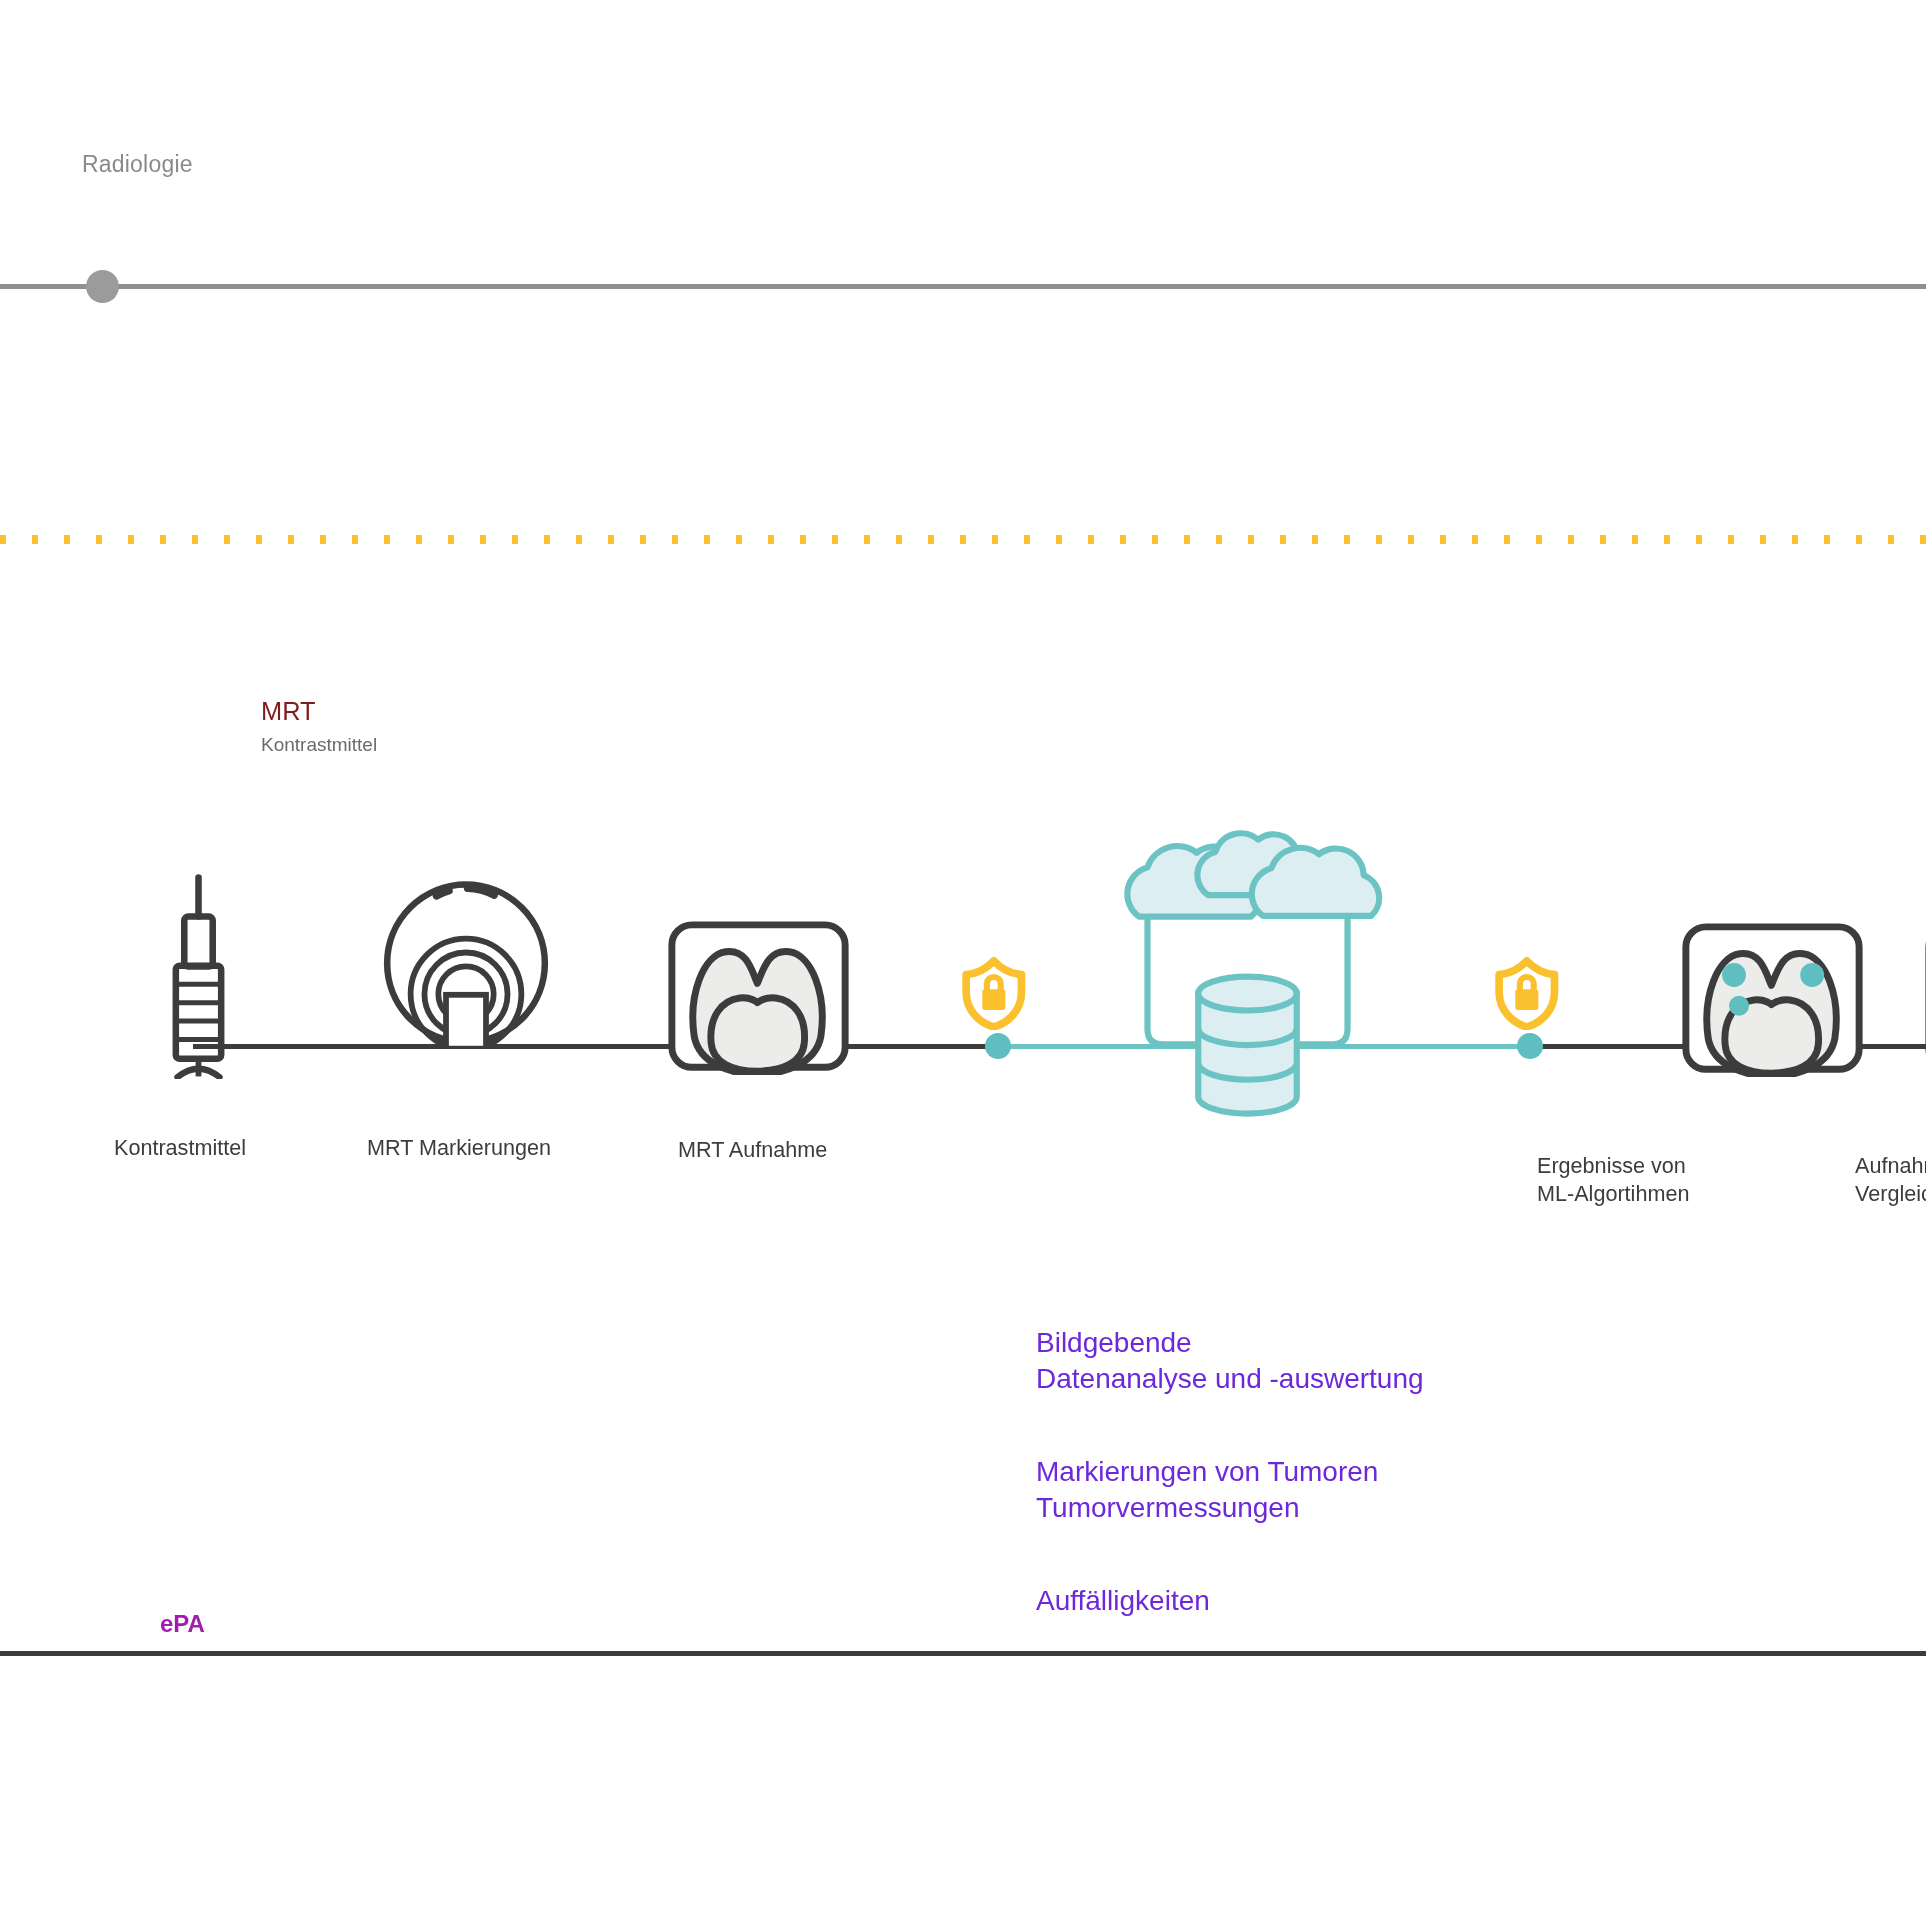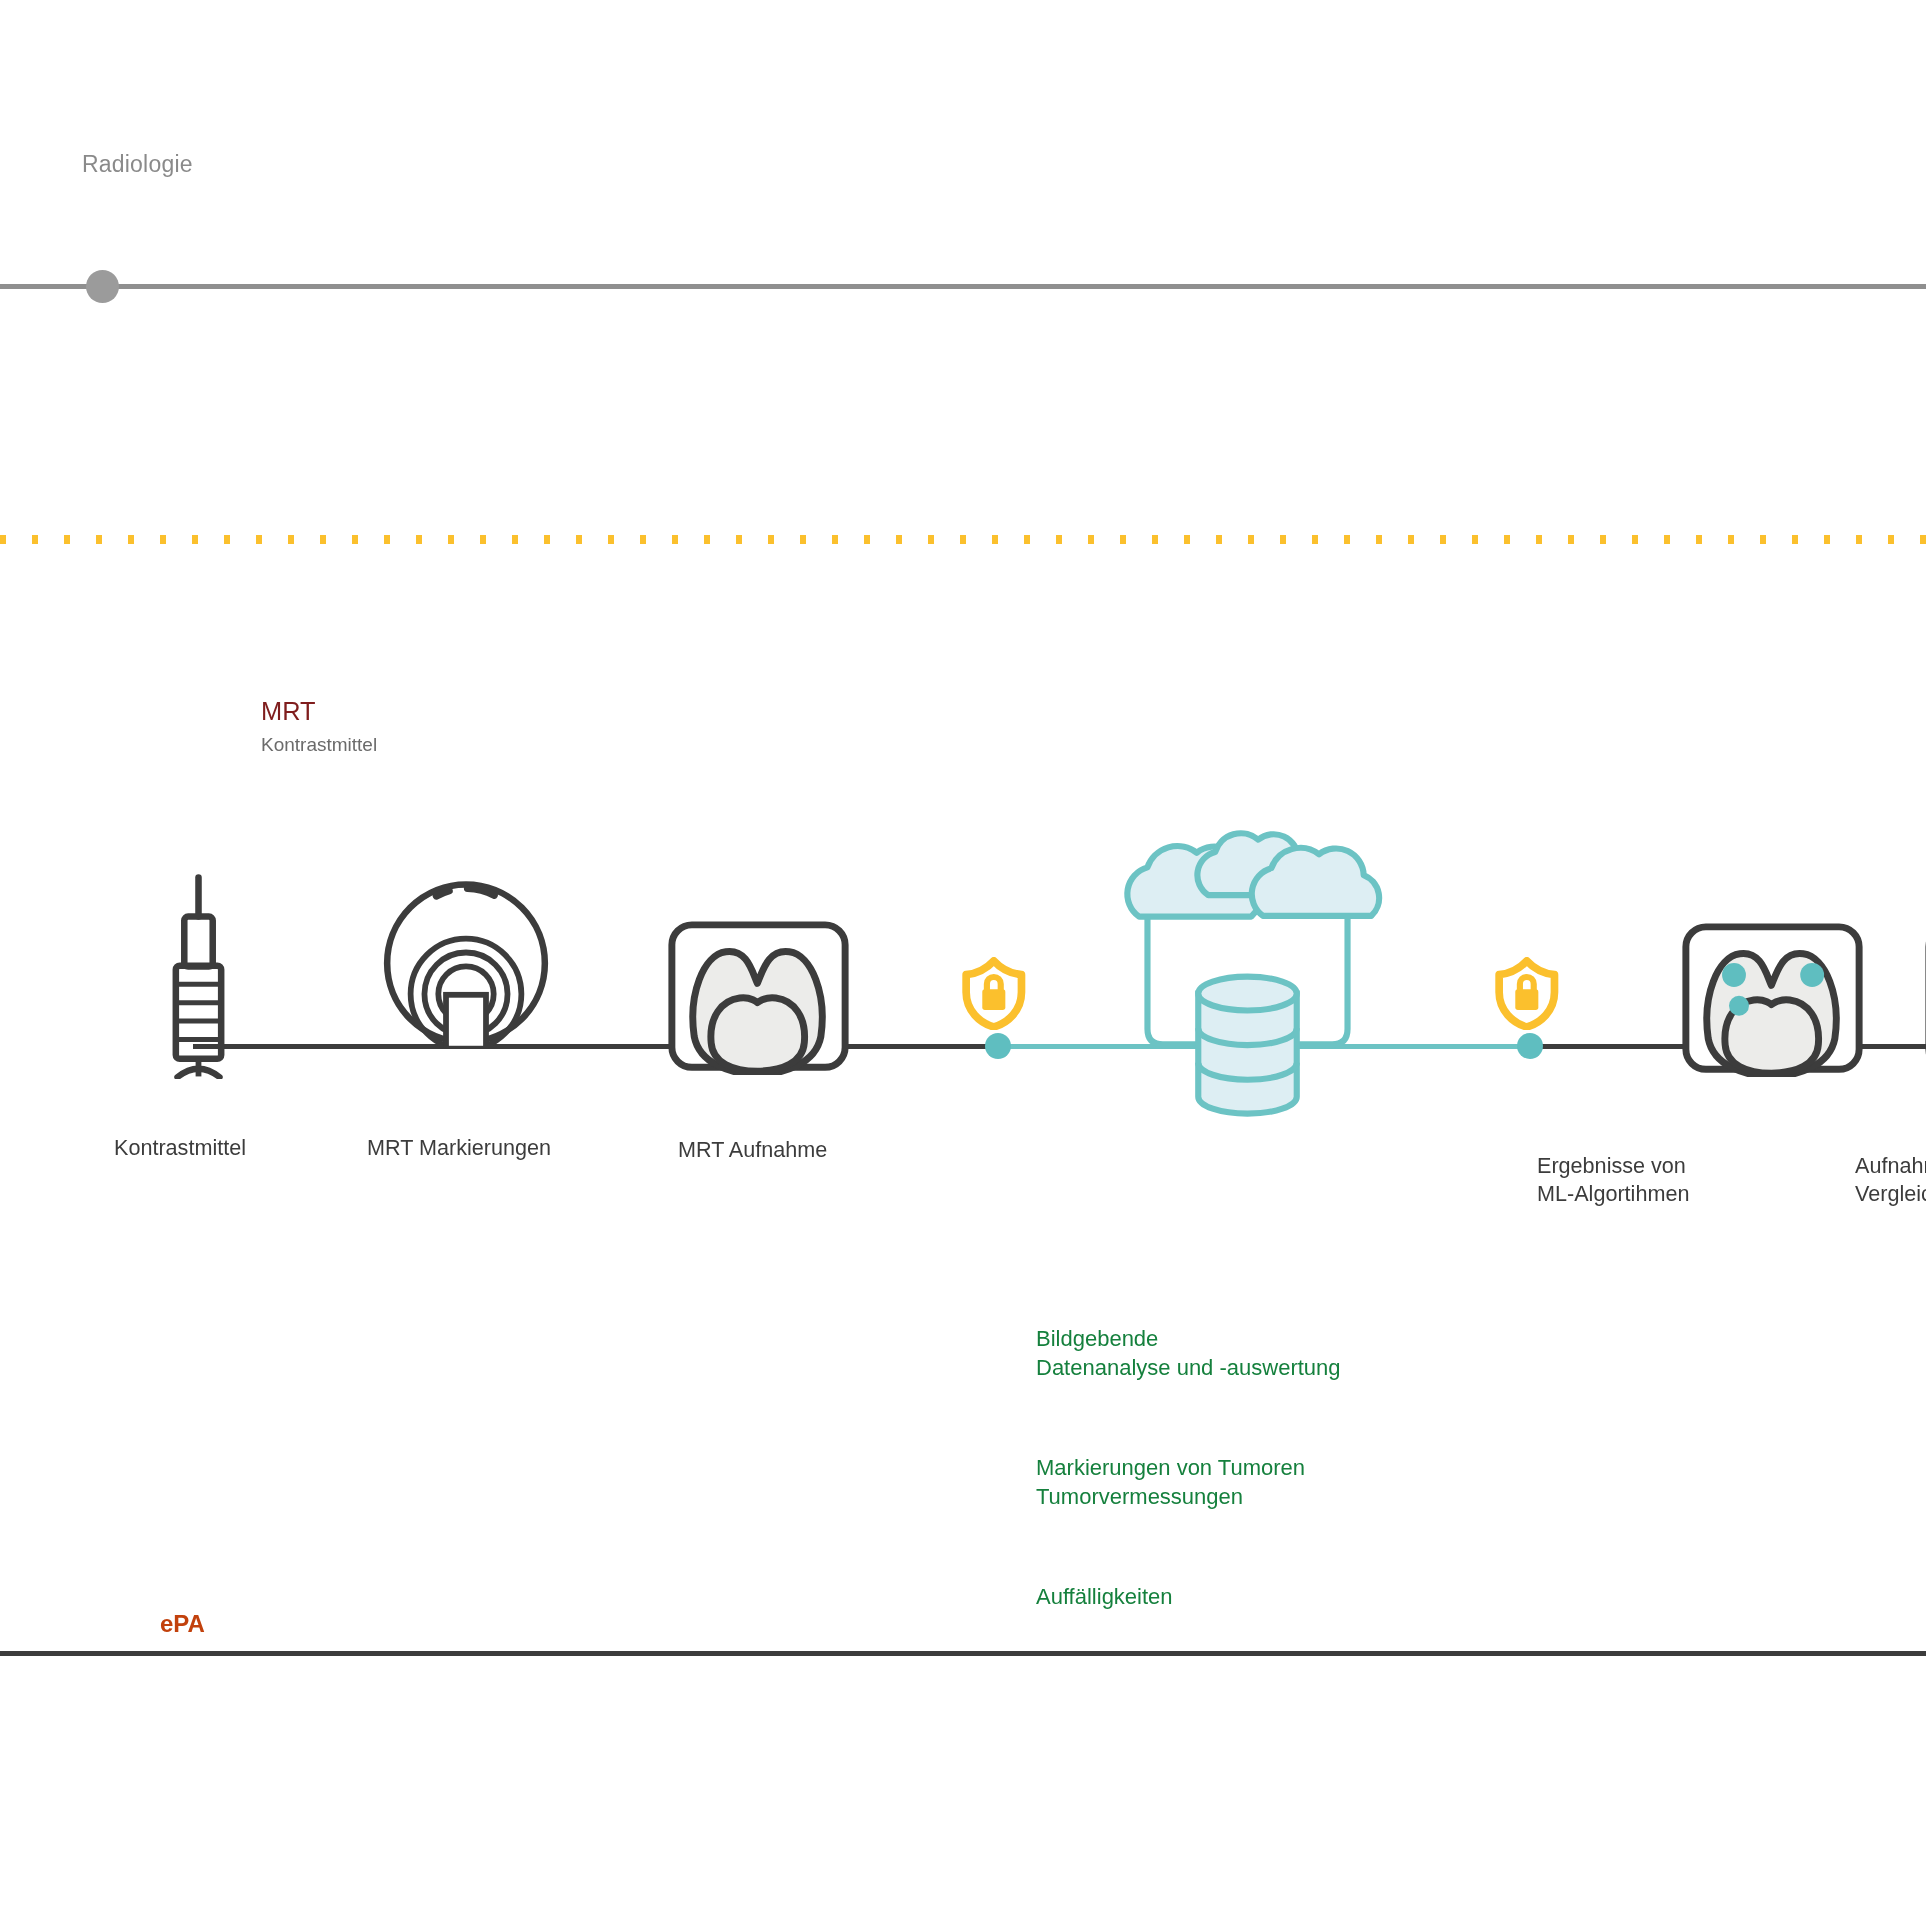--- a/index.html
+++ b/index.html
@@ -72,30 +72,30 @@
     position: absolute;
     font-family: "Liberation Mono", "DejaVu Sans Mono", monospace;
     font-size: 24px;
     color: #55bcbd;
     line-height: 1.35;
     white-space: pre-line;
     font-weight: 700;
   }
   .ml-bullet {
     position: absolute;
-    font-size: 22px;
-    color: #15803d;
+    font-size: 28px;
+    color: #6d28d9;
     line-height: 1.30;
     white-space: pre-line;
   }
   .epa-label {
     position: absolute;
     font-size: 24px;
     font-weight: 700;
-    color: #c2410c;
+    color: #a21caf;
     white-space: nowrap;
   }
 
   
   .flow-line {
     position: absolute;
     background: #3c3c3c;
     height: 5px;
   }
   .flow-line-teal {

